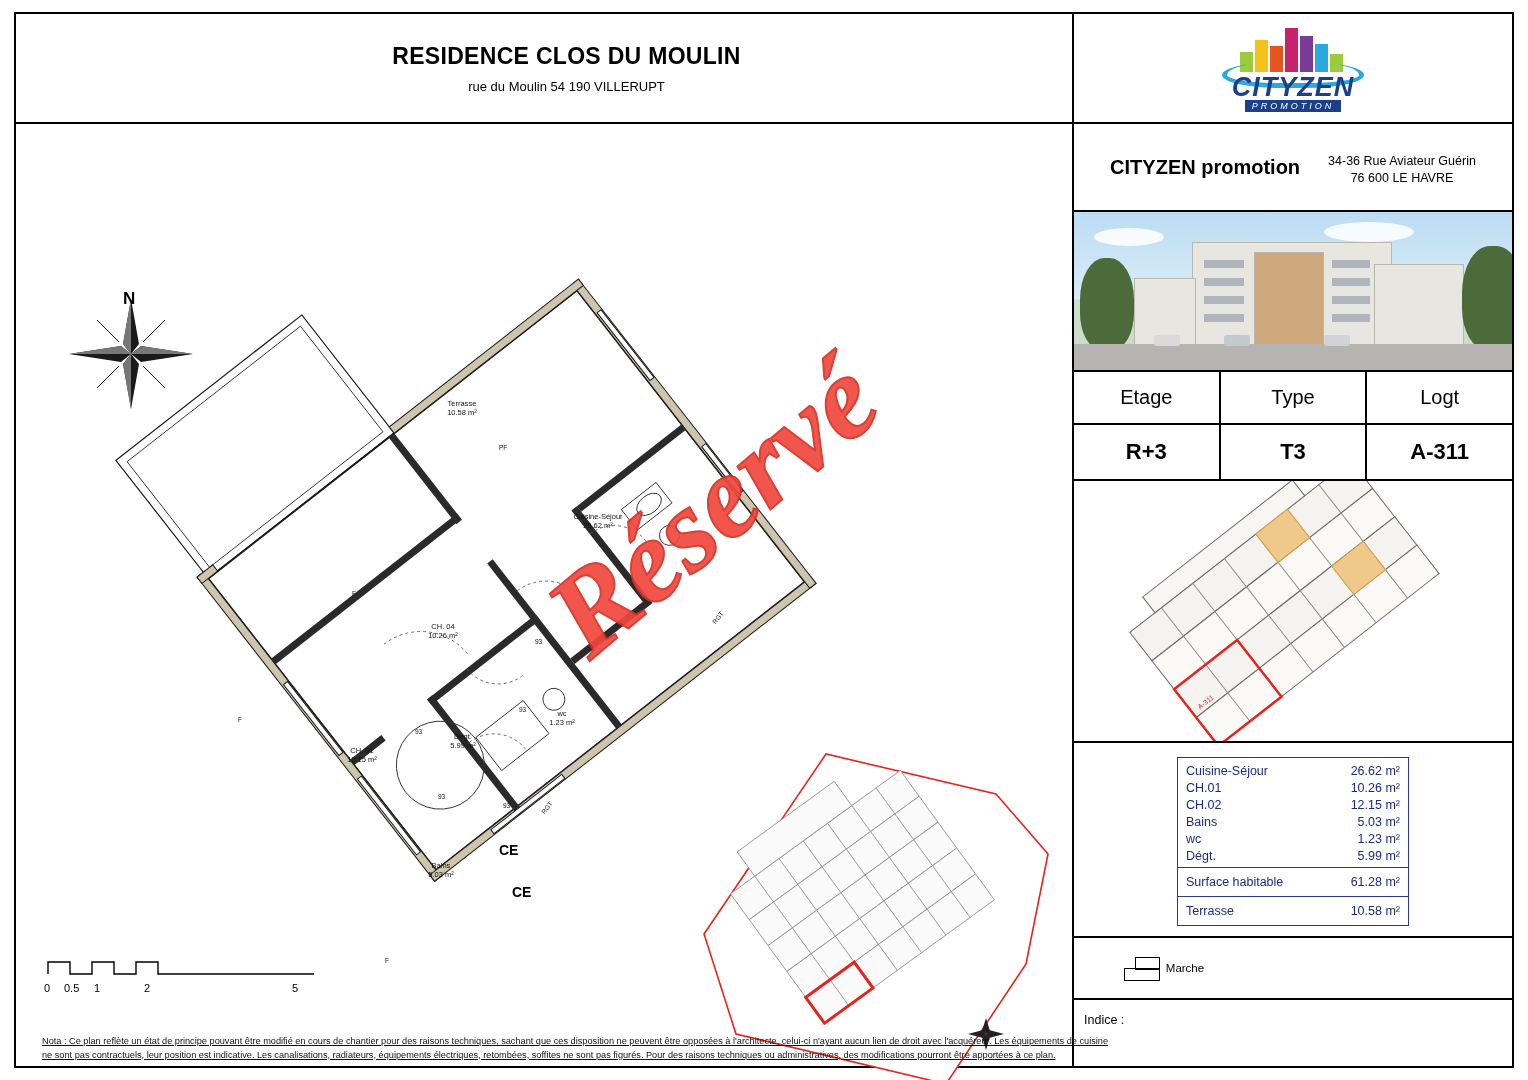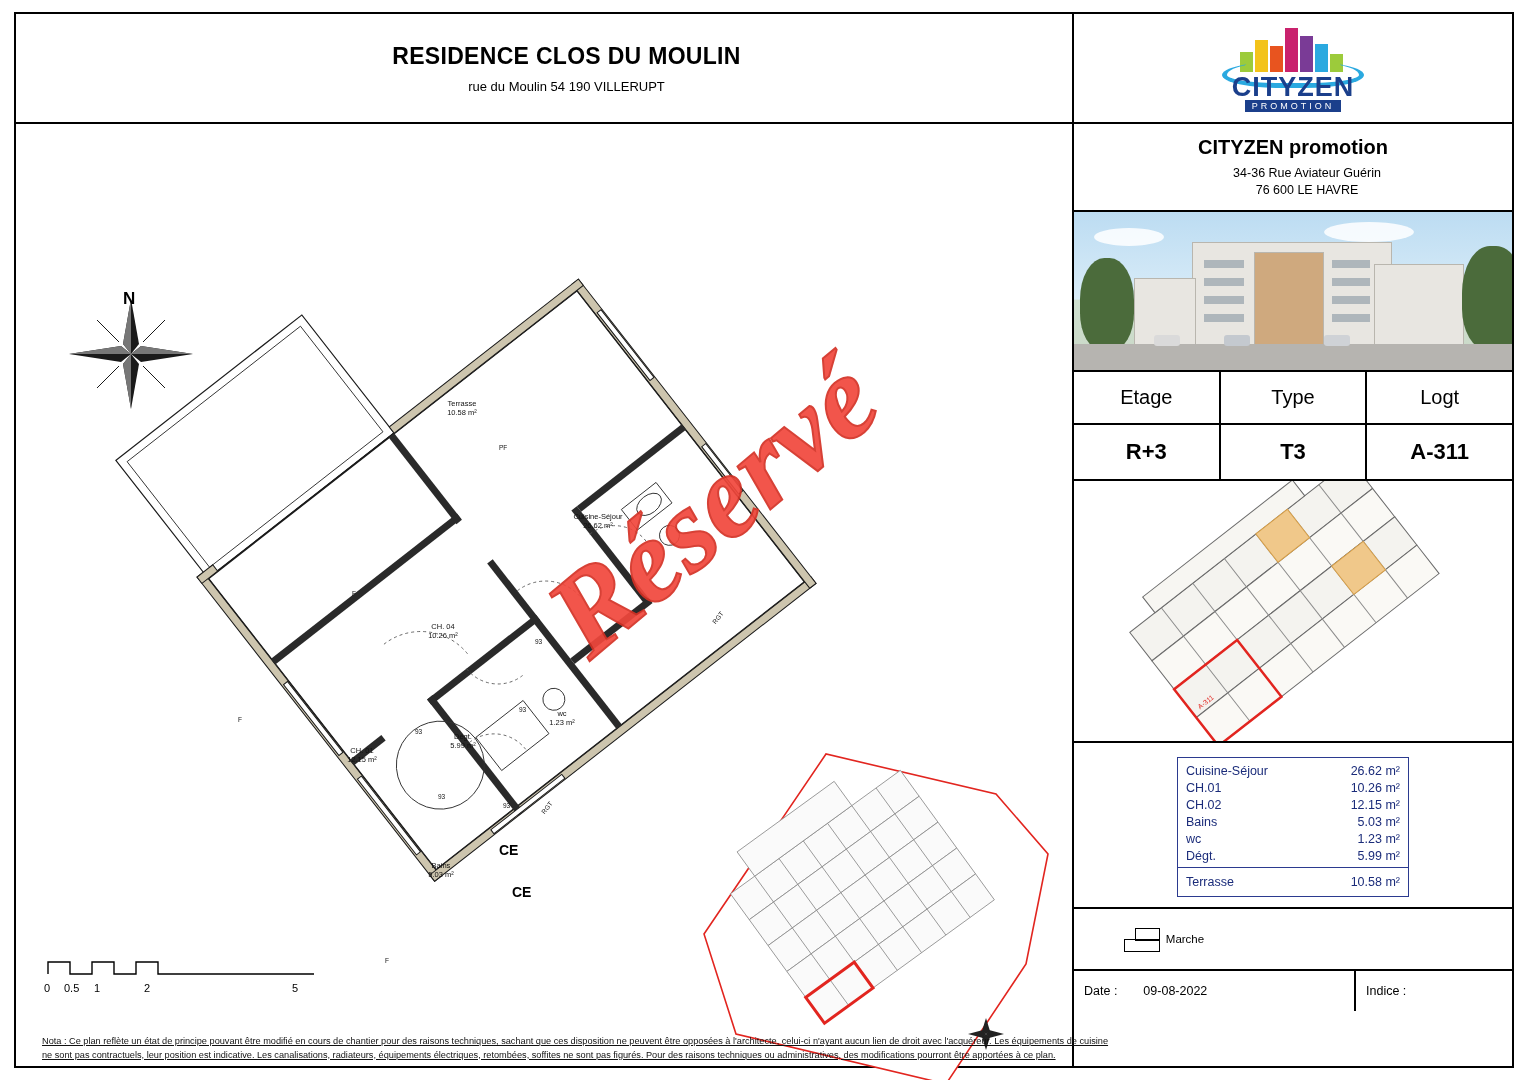--- a/index.html
+++ b/index.html
@@ -25,21 +25,21 @@
   }
   .header-title-box {
     position:absolute; left:0; top:0; width:1056px; height:100%;
     display:flex; flex-direction:column; align-items:center; justify-content:center;padding-left:45px;
   }
   .res-title { font-size:23px; font-weight:bold; letter-spacing:0.3px; }
   .res-sub { font-size:13px; margin-top:9px; }
   .header-logo-box {
     position:absolute; left:1056px; top:0; right:0; height:100%;
     border-left:2px solid #000;
-    display:flex; align-items:center; justify-content:center;
+    display:flex; align-items:center; justify-content:center;font-style:italic;
   }
   .logo { position:relative; width:170px; height:88px; }
   .logo .bars { position:absolute; left:32px; top:2px; width:110px; height:46px; }
   .logo .bars i {
     position:absolute; bottom:0; width:13px; display:block;
   }
   .logo .swoosh {
     position:absolute; left:14px; top:38px; width:142px; height:26px;
     border-radius:50%/60%;
     border-bottom:5px solid #2aa9e0;
@@ -57,21 +57,21 @@
     text-align:center; font-size:9px; color:#fff; letter-spacing:3px;
     background:#1b3f8b; padding:1px 0; width:96px; margin-left:37px;
   }
   
   .rightcol {
     position:absolute; left:1056px; top:110px; right:0; bottom:0;
     border-left:2px solid #000;
   }
   .company-box {
     height:88px; border-bottom:2px solid #000;
-    display:flex; flex-direction:column; align-items:center; justify-content:center;
+    display:flex; flex-direction:row; align-items:center; justify-content:center;
   }
   .company-name { font-size:20px; font-weight:bold; }
   .company-addr { font-size:12.5px; margin-top:6px; line-height:1.35; text-align:center;margin-left:28px;}
   .photo-box {
     height:160px; border-bottom:2px solid #000; position:relative; overflow:hidden;
     background:linear-gradient(#bcdcf2 0%, #d9ecf8 55%, #cfe0cf 56%, #c9d7c6 100%);
   }
   .photo-sky { position:absolute; inset:0; }
   .cloud { position:absolute; background:#fff; border-radius:50%; opacity:.85; }
   .bldg {
@@ -260,39 +260,41 @@
             <span>wc</span>
             <span>1.23 m²</span>
           </div>
           <div class="area-row">
             <span>Dégt.</span>
             <span>5.99 m²</span>
           </div>
         </div>
         <div style="border-top:1px solid #2b3a8f;">
           <div class="area-row" style="padding:7px 8px;">
+            <span>Surface habitable</span>
+            <span>61.28 m²</span>
+          </div>
+        </div>
+        <div style="border-top:1px solid #2b3a8f;">
+          <div class="area-row" style="padding:7px 8px;">
             <span>Terrasse</span>
             <span>10.58 m²</span>
           </div>
         </div>
       </div>
     </div>
 
     <div class="legend-box">
       <div class="legend-right">
         <span class="step-ico"></span>
         <span>Marche</span>
       </div>
     </div>
 
     <div class="date-box">
-      <div class="date-left">
-        <span>Date :</span>
-        <span>09-08-2022</span>
-      </div>
       <div class="date-right">
         <span>Indice :</span>
       </div>
     </div>
   </div>
 
   <div class="main">
 
     <div class="compass">
       <div class="n">N</div>

